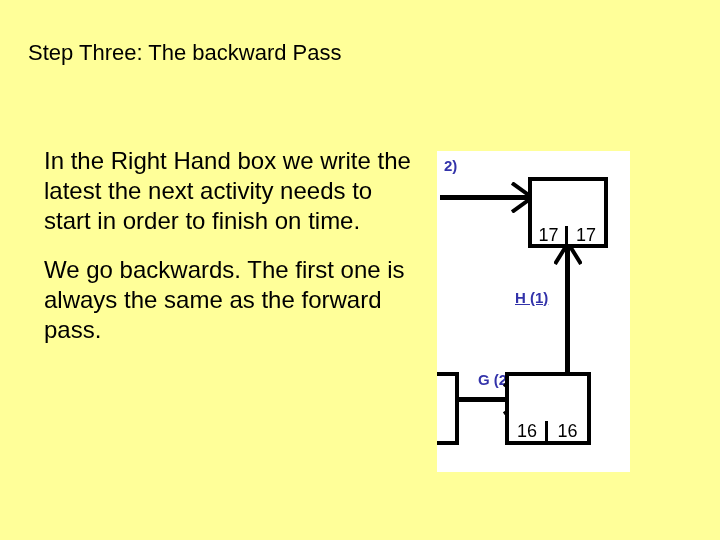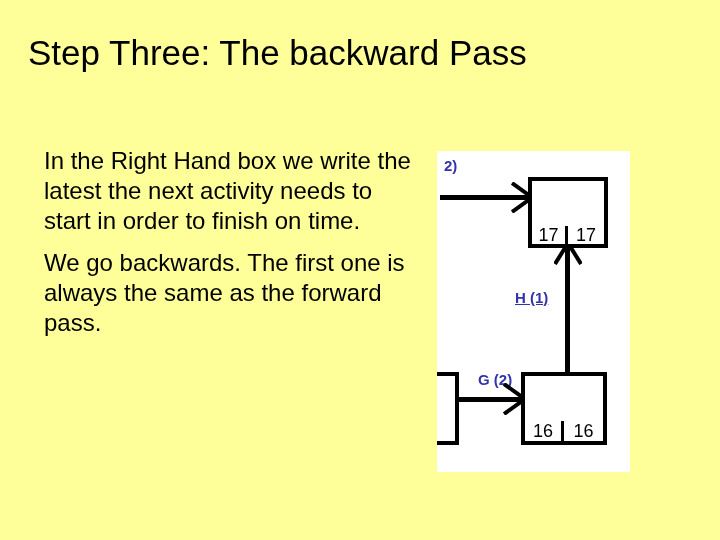--- a/index.html
+++ b/index.html
@@ -22,41 +22,41 @@
     height: 540px;
     background: #ffff99;
   }
 
   
   #title {
     position: absolute;
     left: 28px;
     top: 36px;
     width: 650px;
-    font-size: 35px;
+    font-size: 22px;
     line-height: 34px;
     color: #000000;
     letter-spacing: 0px;
     white-space: nowrap;
   }
 
   
   #body-text {
     position: absolute;
     left: 44px;
     top: 146px;
     width: 372px;
   }
   .para {
     font-size: 24px;
     line-height: 30px;
     color: #000000;
   }
   .para + .para {
-    margin-top: 12px;
+    margin-top: 19px;
   }
 
   
   #diagram-panel {
     position: absolute;
     left: 437px;
     top: 151px;
     width: 193px;
     height: 321px;
     background: #ffffff;
@@ -99,21 +99,21 @@
 
   
   #box-top {
     left: 91px;
     top: 26px;
     width: 80px;
     height: 71px;
   }
   
   #box-bottom {
-    left: 84px;
+    left: 68px;
     top: 221px;
     width: 86px;
     height: 73px;
   }
 
   
   #box-partial {
     position: absolute;
     left: -22px;
     top: 221px;

